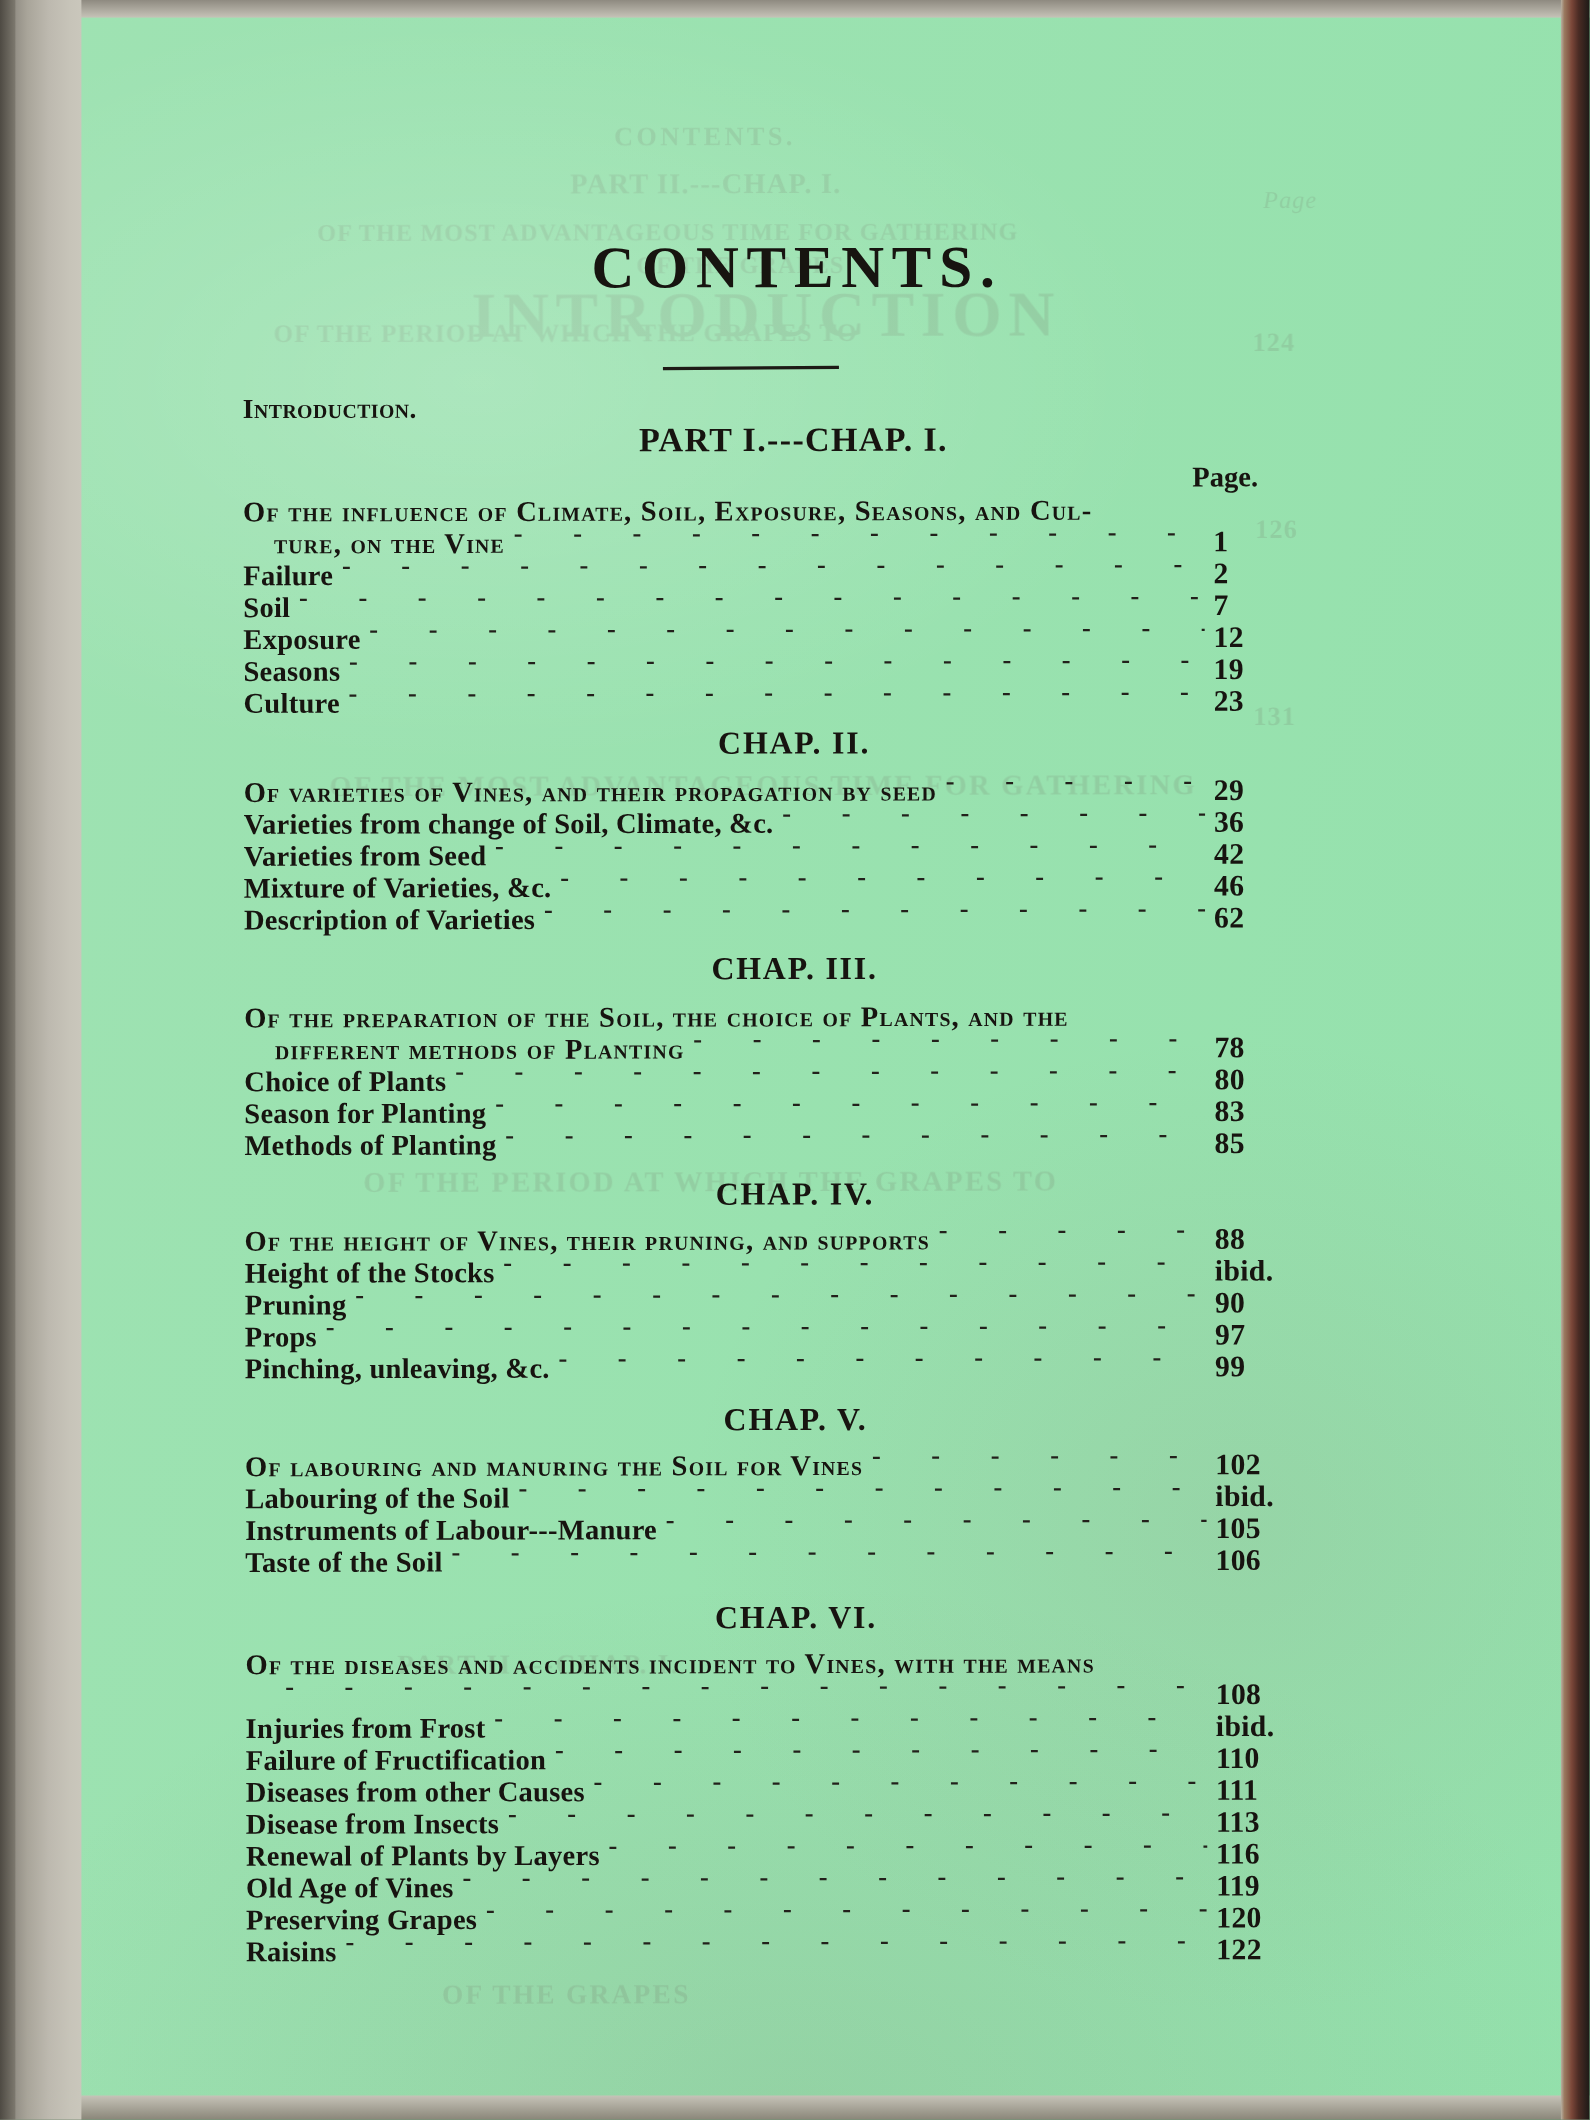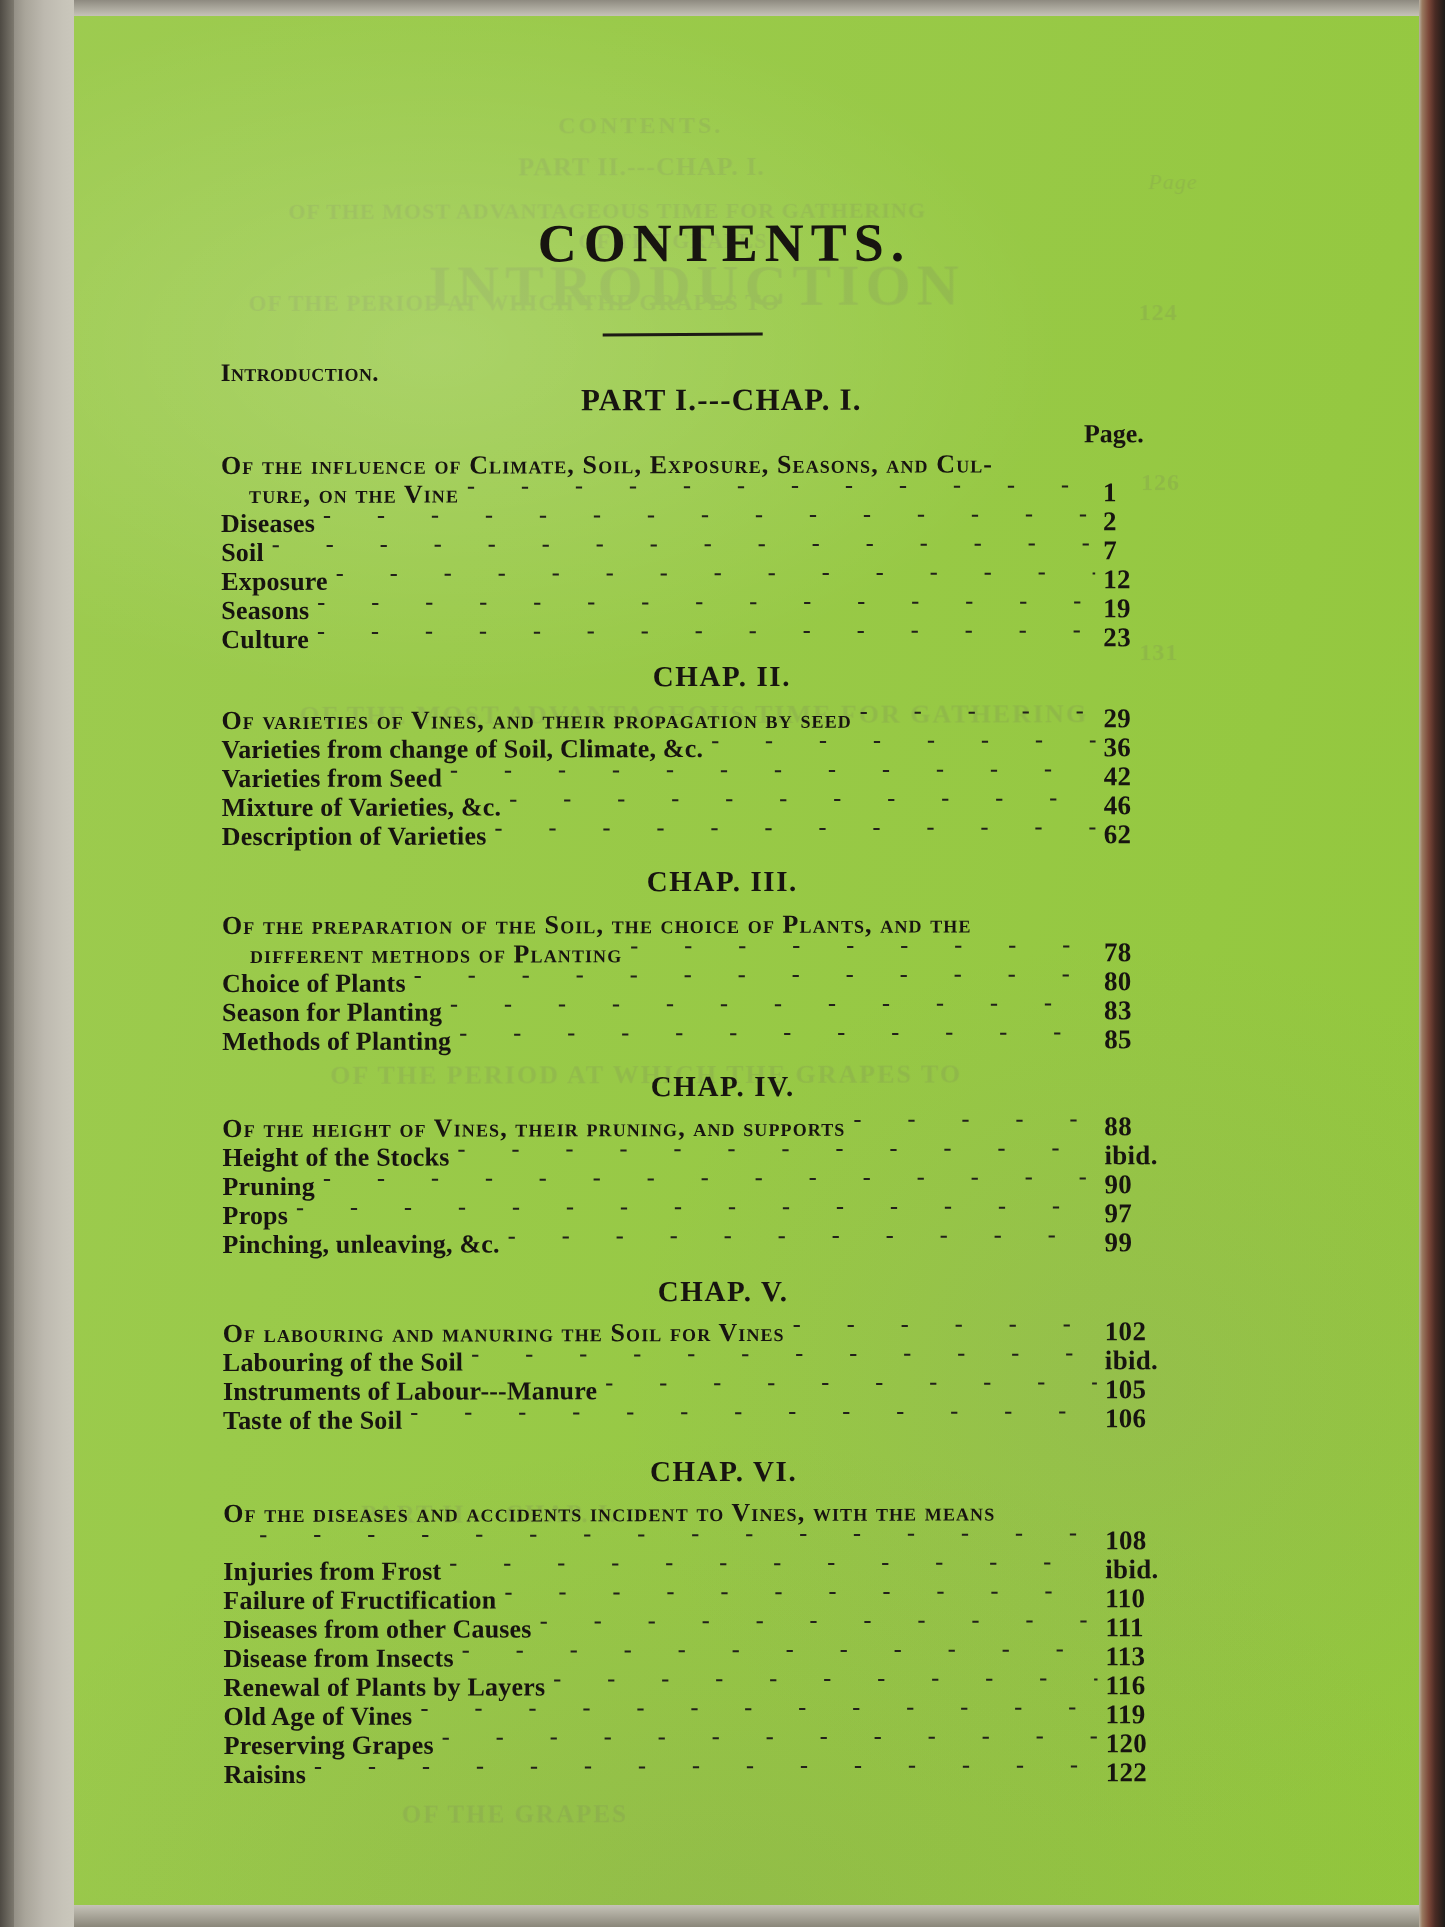--- a/index.html
+++ b/index.html
@@ -12,21 +12,21 @@
     height: 1927px;
     position: relative;
     overflow: hidden;
     font-family: "Liberation Serif", "DejaVu Serif", serif;
   }
 
   
   #scan {
     position: absolute;
     inset: 0;
-    background: #84cc16;
+    background: #86efac;
   }
   
   .gutter-shadow {
     position: absolute;
     left: 0; top: 0;
     width: 74px; height: 100%;
     background: linear-gradient(to right,
         #6e6a60 0%, #8d8980 14%, #a9a59a 34%,
         #bdb9af 60%, #c7c4b9 86%, #cac7bc 100%);
     z-index: 4;
@@ -260,21 +260,21 @@
         <span class="label">Of the influence of Climate, Soil, Exposure, Seasons, and Cul-</span>
         <span class="leader"></span>
         <span class="pg"></span>
       </div>
       <div class="entry caps indent">
         <span class="label">ture, on the Vine</span>
         <span class="leader"></span>
         <span class="pg">1</span>
       </div>
       <div class="entry">
-        <span class="label">Diseases</span>
+        <span class="label">Failure</span>
         <span class="leader"></span>
         <span class="pg">2</span>
       </div>
       <div class="entry">
         <span class="label">Soil</span>
         <span class="leader"></span>
         <span class="pg">7</span>
       </div>
       <div class="entry">
         <span class="label">Exposure</span>

